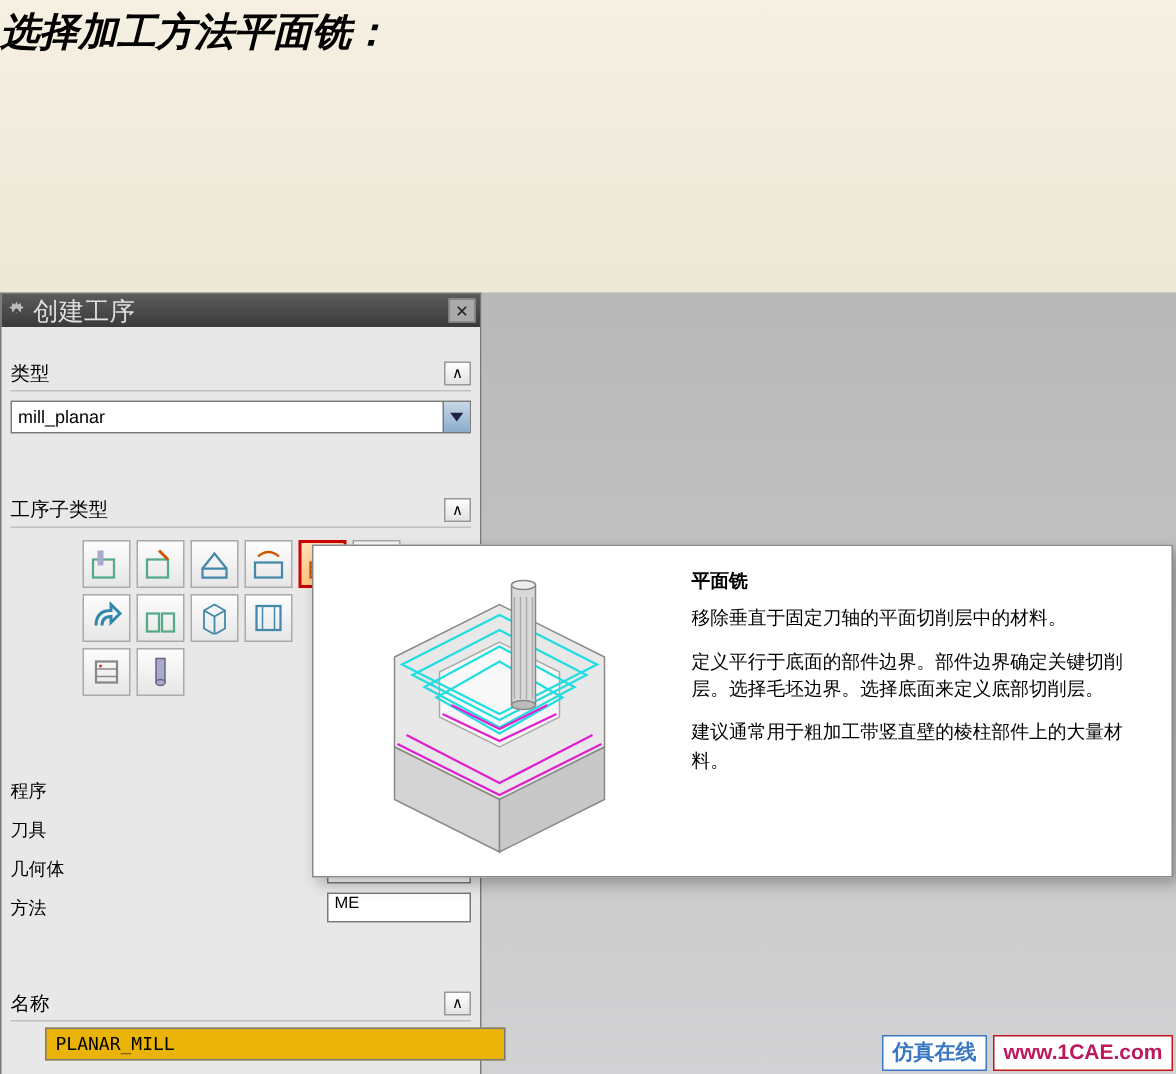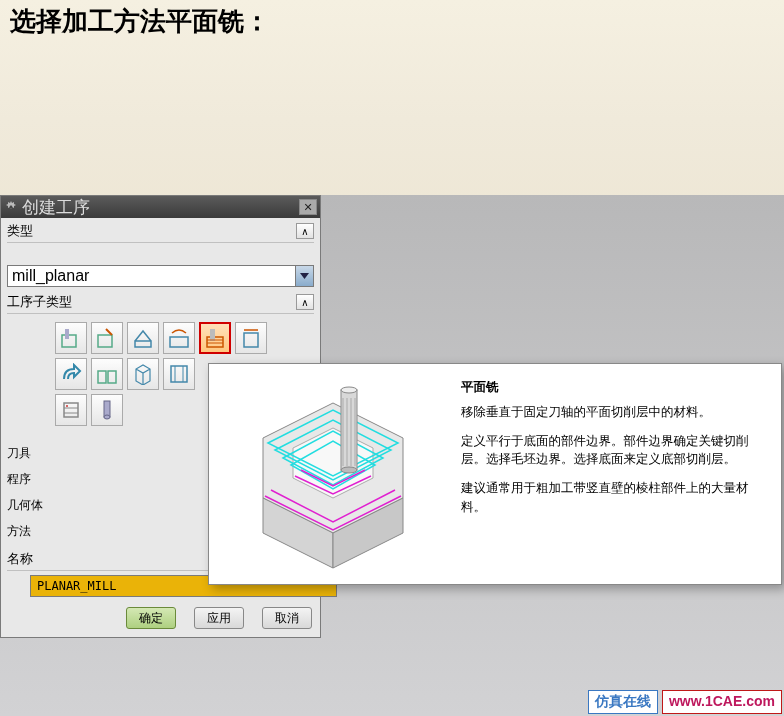--- a/index.html
+++ b/index.html
@@ -8,21 +8,22 @@
       height: 716px;
       font-family: "Microsoft YaHei", sans-serif;
       background: #f0f0f0;
       position: relative;
       overflow: hidden;
     }
     .top-section {
       width: 100%;
       height: 239px;
       background: linear-gradient(180deg, #f5f0e1, #f0eadb, #ede6d4);
-      padding: 4px 10px;
+      padding: 4px 0;
+      font-style: italic;
     }
     .top-instruction {
       font-size: 26px;
       font-weight: bold;
       color: #000;
     }
     .canvas-bg {
       position: absolute;
       top: 195px;
       left: 0;
@@ -59,21 +60,21 @@
       width: 18px; height: 16px;
       background: #aaa;
       border: 1px solid #888;
       display: flex;
       align-items: center; justify-content: center;
       font-size: 11px;
       color: #222;
       cursor: pointer;
     }
     .section {
-      padding: 2px 6px;
+      padding: 20px 6px;
     }
     .section-header {
       display: flex;
       align-items: center;
       justify-content: space-between;
       padding: 2px 0;
       border-bottom: 1px solid #c0c0c0;
     }
     .section-title {
       font-size: 13px;
@@ -82,27 +83,27 @@
     .collapse-btn {
       width: 18px; height: 16px;
       background: linear-gradient(#fff,#e2e2e2);
       border: 1px solid #999;
       display: flex; align-items: center; justify-content: center;
       font-size: 10px;
     }
     .select-input {
       width: 100%;
       height: 22px;
-      margin-top: 22px;
+      margin-top: 6px;
       border: 1px solid #7a7a7a;
       background: #fff;
       display: flex;
       align-items: center;
       padding: 0 4px;
-      font-size: 16px;
+      font-size: 12px;
       position: relative;
     }
     .select-dropdown {
       position: absolute;
       right: 0; top: 0;
       width: 18px; height: 20px;
       background: linear-gradient(#c8d8e8,#8aaccc);
       border-left: 1px solid #7a7a7a;
       display: flex; align-items: center; justify-content: center;
     }
@@ -357,26 +358,26 @@
               <rect x="8" y="2" width="6" height="16" fill="#aac" stroke="#668"></rect>
               <ellipse cx="11" cy="18" rx="3" ry="2" fill="#aac" stroke="#668"></ellipse>
             </svg>
           </div>
       </div>
     </div>
   </div>
 
   <div class="section">
     <div class="form-row">
+      <span class="form-label">程序</span>
+      <div class="form-input">PRO</div>
+    </div>
+    <div class="form-row">
       <span class="form-label">刀具</span>
       <div class="form-input">D1</div>
-    </div>
-    <div class="form-row">
-      <span class="form-label">程序</span>
-      <div class="form-input">PRO</div>
     </div>
     <div class="form-row">
       <span class="form-label">几何体</span>
       <div class="form-input">MC</div>
     </div>
     <div class="form-row">
       <span class="form-label">方法</span>
       <div class="form-input">ME</div>
     </div>
   </div>

